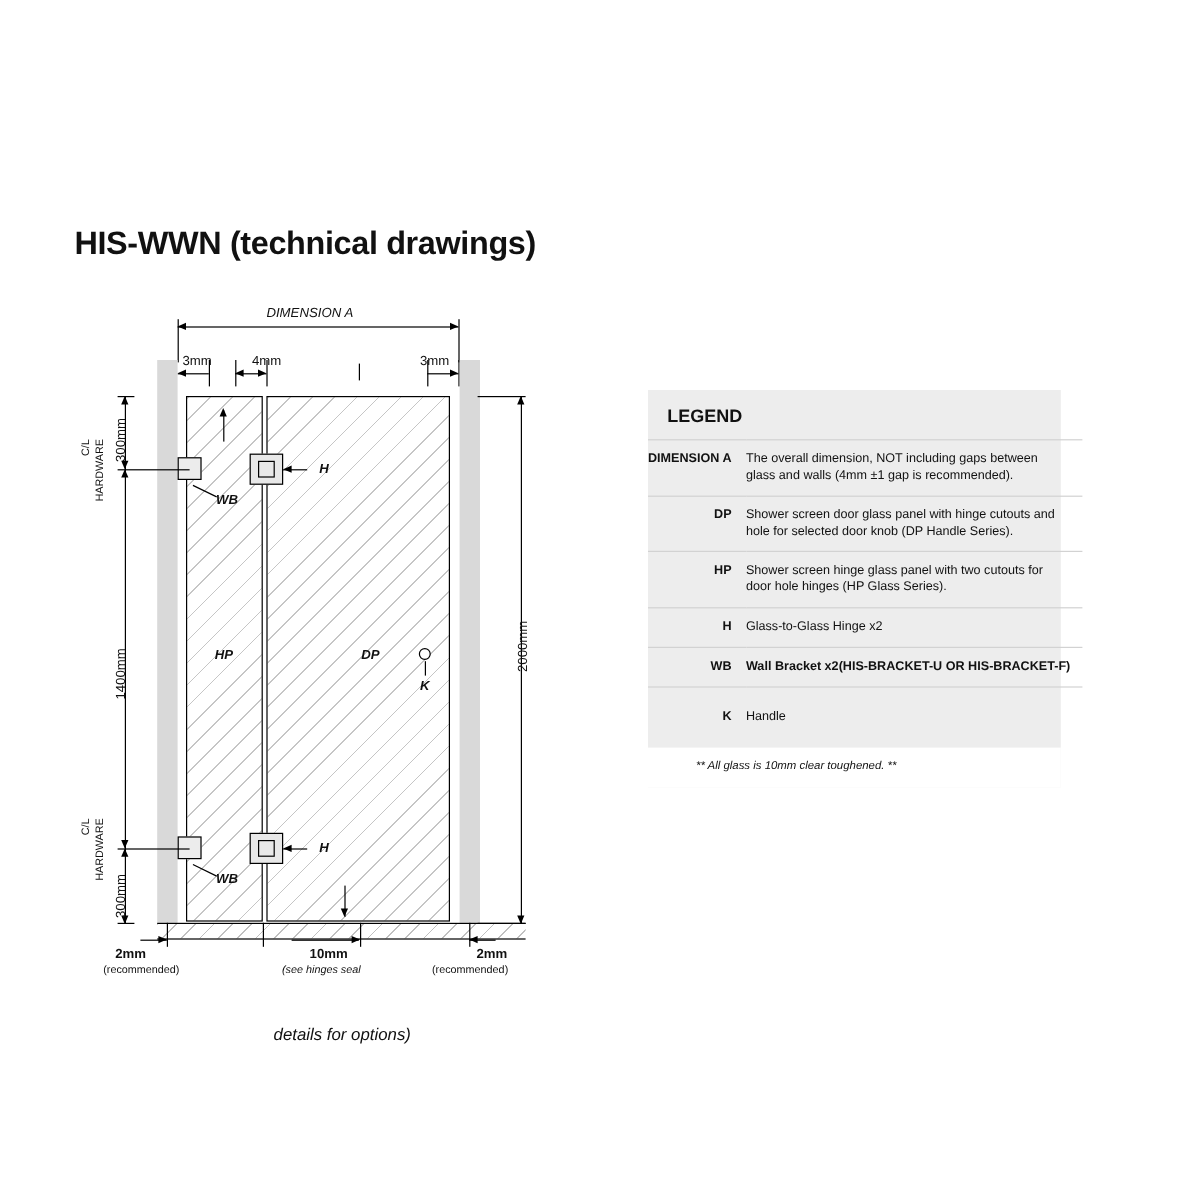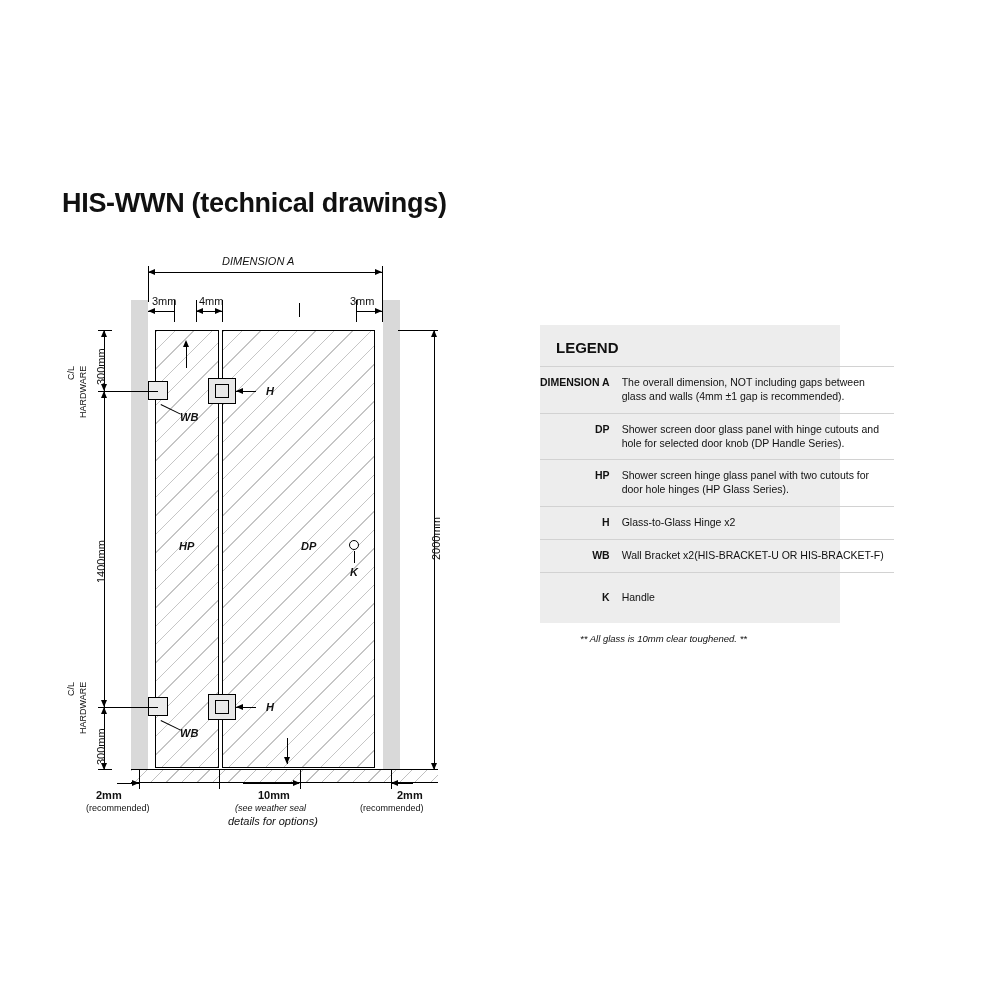--- a/index.html
+++ b/index.html
@@ -64,40 +64,40 @@
 
   
   .ar{position:absolute;width:0;height:0;}
   .ar.l{border-top:3.5px solid transparent;border-bottom:3.5px solid transparent;border-right:7px solid #000;}
   .ar.r{border-top:3.5px solid transparent;border-bottom:3.5px solid transparent;border-left:7px solid #000;}
   .ar.u{border-left:3.5px solid transparent;border-right:3.5px solid transparent;border-bottom:7px solid #000;}
   .ar.d{border-left:3.5px solid transparent;border-right:3.5px solid transparent;border-top:7px solid #000;}
 
   
   #legend{
-    position:absolute;left:540px;top:325px;width:300px;
+    position:absolute;left:540px;top:325px;width:344px;
     background:#ededed;
   }
   #legend .ltitle{
     font-size:15px;font-weight:bold;padding:14px 16px 10px 16px;
   }
   #legend table{border-collapse:collapse;width:100%;}
   #legend td{
     vertical-align:top;font-size:10.5px;line-height:1.32;
     padding:9px 6px 9px 0;
   }
   #legend td.key{
     width:92px;text-align:right;font-weight:bold;padding-right:12px;
     white-space:nowrap;
   }
   #legend td.desc{padding-right:10px;}
   #legend tr{border-top:1px solid #d2d2d2;}
   #legend tr:first-child{border-top:1px solid #d2d2d2;}
   .rowtall td{padding-top:10px;padding-bottom:12px;}
-  #legend .wide{white-space:nowrap;}
+  #legend .wide{white-space:nowrap;font-weight:bold;}
   #legend .foot{
     font-size:9.5px;font-style:italic;padding:10px 0 12px 40px;
     background:#fff;
   }
   #legend .footwrap{background:#fff;}
 </style>
 </head>
 <body>
 
 <div id="page-title">HIS-WWN (technical drawings)</div>
@@ -105,21 +105,21 @@
 <div id="drawing">
 
   <div class="lbl i" style="left:222px;top:255px;">DIMENSION A</div>
   <div class="hl" style="left:148px;top:272px;width:234px;"></div>
   <div class="ar l" style="left:148px;top:269px;"></div>
   <div class="ar r" style="left:375px;top:269px;"></div>
   <div class="vl" style="left:148px;top:266px;height:36px;"></div>
   <div class="vl" style="left:382px;top:266px;height:36px;"></div>
 
   <div class="lbl" style="left:152px;top:295px;">3mm</div>
-  <div class="lbl" style="left:199px;top:295px;">4mm</div>
+  <div class="lbl" style="left:210px;top:295px;">4mm</div>
   <div class="lbl" style="left:350px;top:295px;">3mm</div>
 
   <div class="hl" style="left:148px;top:311px;width:26px;"></div>
   <div class="ar l" style="left:148px;top:308px;"></div>
   <div class="hl" style="left:196px;top:311px;width:26px;"></div>
   <div class="ar l" style="left:196px;top:308px;"></div>
   <div class="ar r" style="left:215px;top:308px;"></div>
   <div class="hl" style="left:356px;top:311px;width:26px;"></div>
   <div class="ar r" style="left:375px;top:308px;"></div>
 
@@ -208,22 +208,22 @@
   <div class="ar r" style="left:132px;top:780px;"></div>
   <div class="hl" style="left:243px;top:783px;width:56px;"></div>
   <div class="ar r" style="left:293px;top:780px;"></div>
   <div class="hl" style="left:391px;top:783px;width:22px;"></div>
   <div class="ar l" style="left:391px;top:780px;"></div>
 
   <div class="lbl b" style="left:96px;top:789px;">2mm</div>
   <div class="lbl" style="left:86px;top:803px;font-size:9px;">(recommended)</div>
 
   <div class="lbl b" style="left:258px;top:789px;">10mm</div>
-  <div class="lbl i" style="left:235px;top:803px;font-size:9px;">(see weather seal</div>
-  <div class="lbl i" style="left:228px;top:815px;font-size:11px;">details for options)</div>
+  <div class="lbl i" style="left:235px;top:803px;font-size:9px;">(see hinges seal</div>
+  <div class="lbl i" style="left:228px;top:854px;font-size:14px;">details for options)</div>
 
   <div class="lbl b" style="left:397px;top:789px;">2mm</div>
   <div class="lbl" style="left:360px;top:803px;font-size:9px;">(recommended)</div>
 </div>
 
 <div id="legend">
   <div class="ltitle">LEGEND</div>
   <table>
     <tbody>
         <tr class="rowtall">

